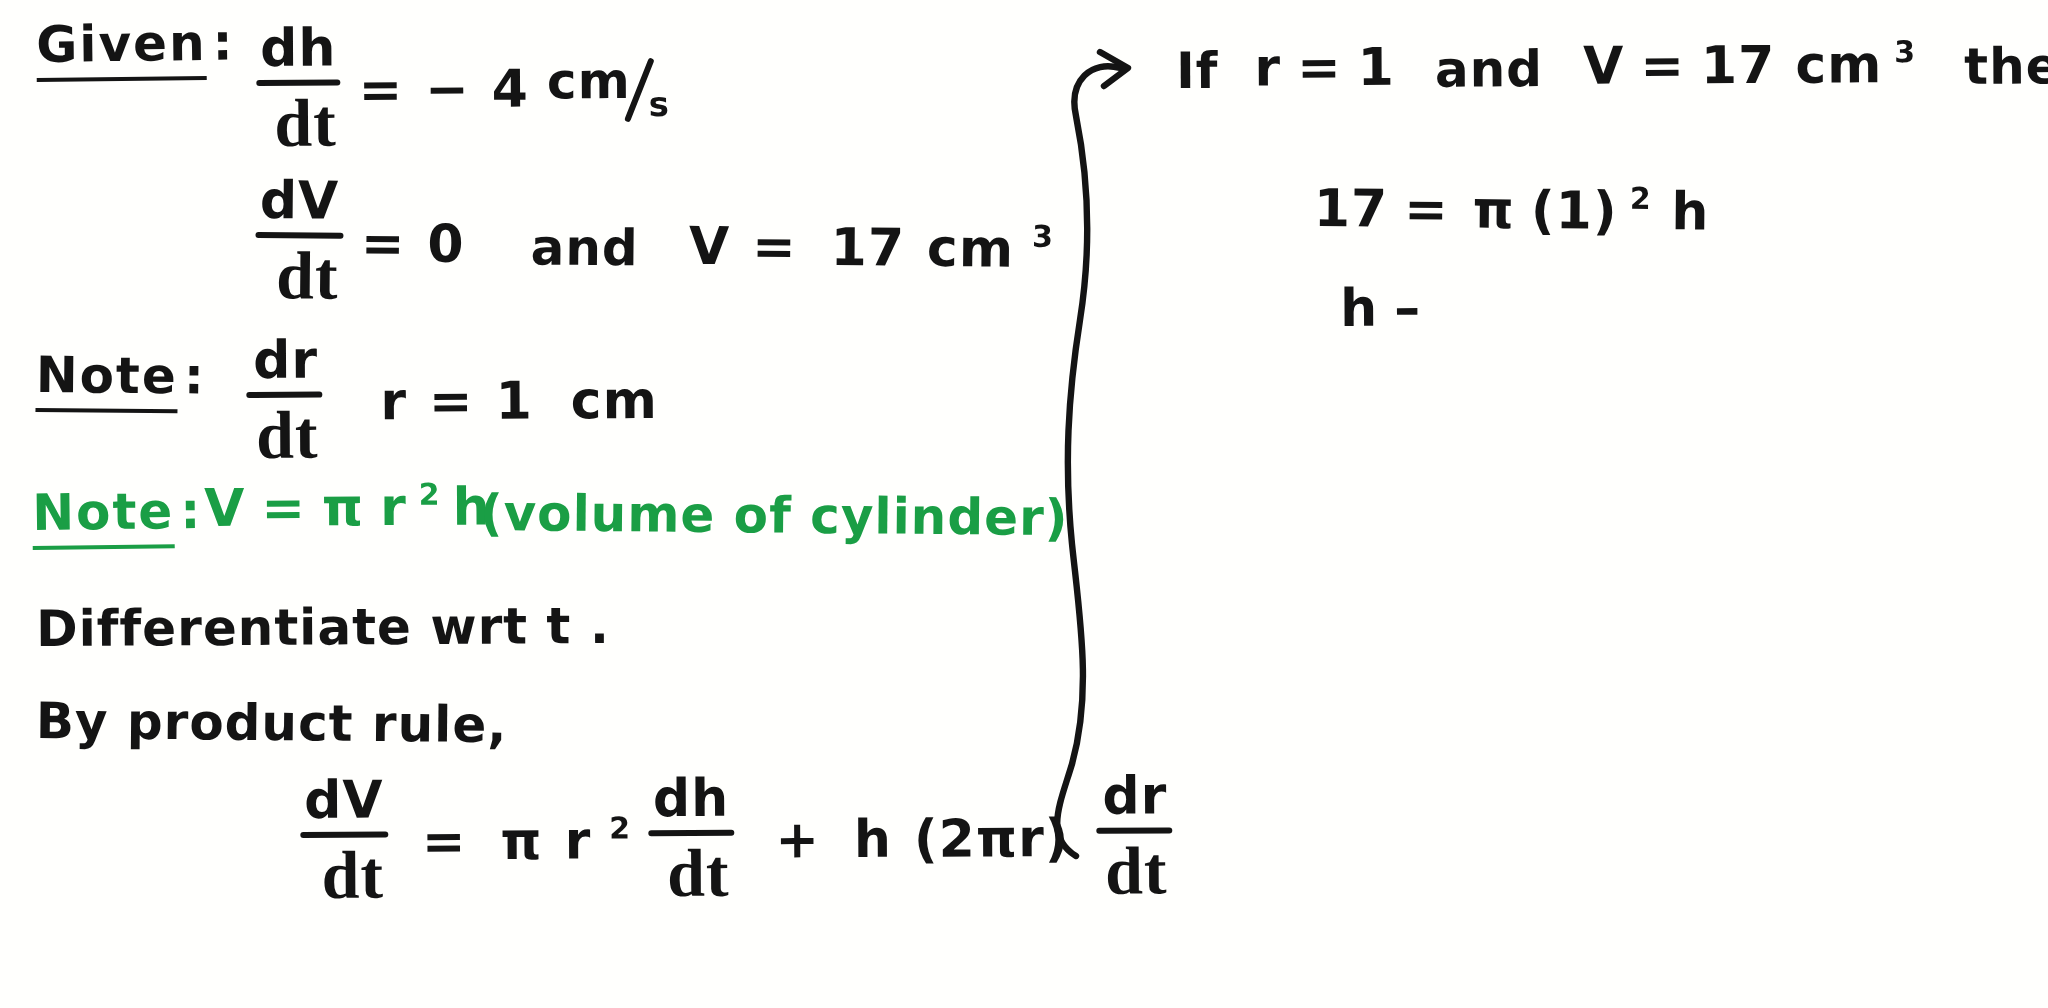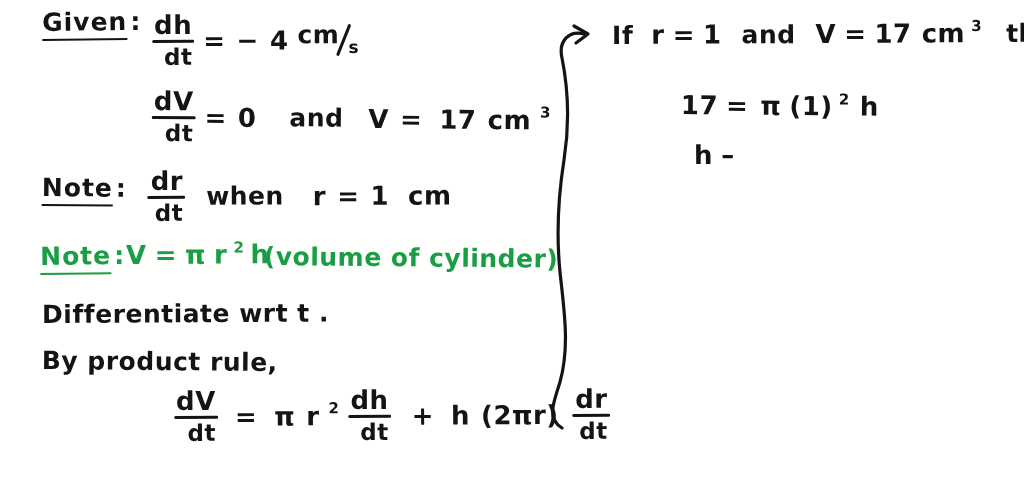--- a/index.html
+++ b/index.html
@@ -14,21 +14,20 @@
     overflow: hidden;
     position: relative;
     color: #141414;
   }
 
   #worksheet {
     position: absolute;
     inset: 0;
     width: 848px;
     height: 504px;
-    margin-left: 24px;
   }
 
   
   .hw {
     position: absolute;
     white-space: nowrap;
     line-height: 1;
     font-family: "DejaVu Sans", sans-serif;
     font-weight: 700;
     letter-spacing: 0.5px;
@@ -73,21 +72,22 @@
   }
   .frac .bar {
     width: 100%;
     min-width: 38px;
     height: 3px;
     background: currentColor;
     border-radius: 2px;
   }
   .frac .den {
     padding: 3px 2px 0 2px;
-    font-size: 23px;
+    font-size: 34px;
+    font-family: Liberation Serif, serif;
   }
 
   .op {
     font-size: 26px;
     padding: 0 2px;
   }
   .sup {
     font-size: 15px;
     vertical-align: super;
     position: relative;
@@ -188,21 +188,20 @@
     <span class="word">Note</span><span class="colon">:</span>
   </div>
 
   <div class="hw j3" style="left:123px; top:168px;">
     <span class="mrow">
       <span class="frac">
         <span class="num">dr</span>
         <span class="bar"></span>
         <span class="den">dt</span>
       </span>
-      <span class="txt" style="padding-left:14px;">when</span>
       <span class="op" style="padding-left:22px;">r</span>
       <span class="op">=</span>
       <span class="op">1</span>
       <span class="op" style="padding-left:10px;">cm</span>
     </span>
   </div>
 
   <div class="hw label ink-green j1" style="left:16px; top:244px;">
     <span class="word">Note</span><span class="colon">:</span>
   </div>

